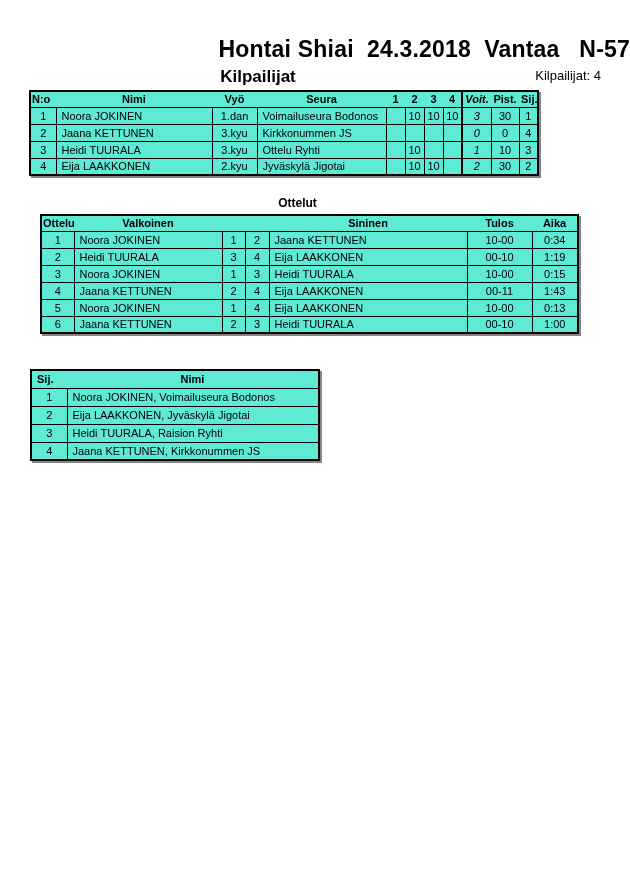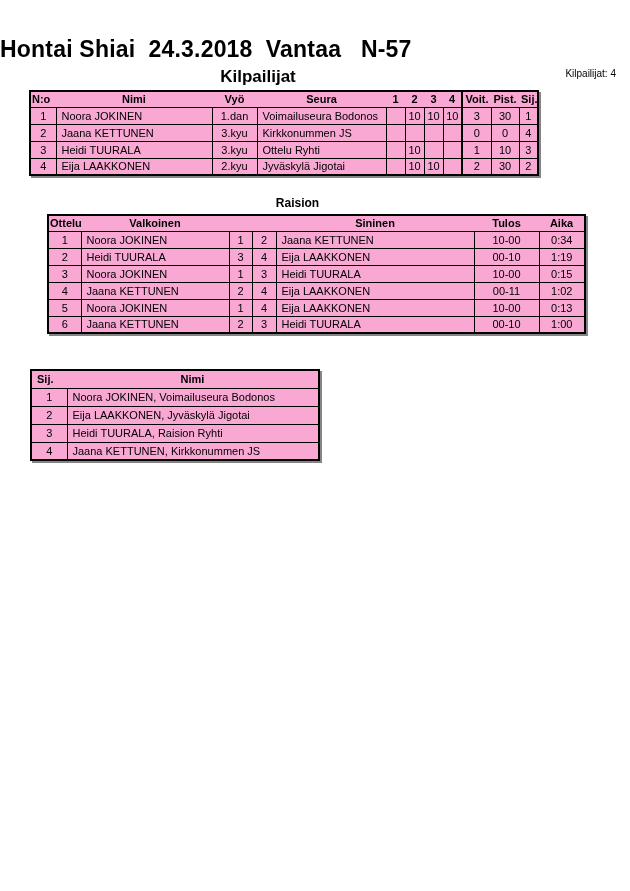--- a/index.html
+++ b/index.html
@@ -9,49 +9,49 @@
     background: #ffffff;
     font-family: "Liberation Sans", sans-serif;
     color: #000;
     position: relative;
     overflow: hidden;
   }
   .page { position: absolute; inset: 0; background: #fff; }
 
   .main-title {
     position: absolute; top: 36px; left: 0; width: 630px;
-    text-align: left;
+    text-align: right;
     font-size: 23px; font-weight: bold;
     white-space: pre;
     letter-spacing: 0.2px;
   }
   .sec-label {
     position: absolute;
     font-weight: bold;
     text-align: center;
   }
   #lbl-kilpailijat { top: 67px; left: 29px; width: 458px; font-size: 17px; }
   #lbl-ottelut    { top: 196px; left: 29px; width: 537px; font-size: 12px; }
   #lbl-tulokset   { top: 353px; left: 30px; width: 288px; font-size: 12px; }
   .note {
-    position: absolute; top: 68px; left: 392px; width: 224px;
-    text-align: right; font-size: 10px;
+    position: absolute; top: 68px; left: 377px; width: 224px;
+    text-align: right; font-size: 13px;
   }
 
   table {
     border-collapse: collapse;
     table-layout: fixed;
     position: absolute;
-    background: #f9a8d4;
+    background: #5eead4;
     border: 2px solid #000;
     box-shadow: 2px 2px 0 #858585;
     padding-left: 11px;
   }
   #table-kilpailijat { left: 29px; top: 90px;  width: 508px; }
-  #table-ottelut     { left: 47px; top: 214px; width: 537px; }
+  #table-ottelut     { left: 40px; top: 214px; width: 537px; }
   #table-tulokset    { left: 30px; top: 369px; width: 288px; }
 
   th, td {
     font-size: 11px;
     height: 17px;
     padding: 0 2px;
     overflow: hidden;
     white-space: nowrap;
     font-weight: normal;
   }
@@ -60,21 +60,21 @@
     border: 0 none;
     border-bottom: 1px solid #000;
     height: 16px;
   }
   td { border: 1px solid #000; }
   #table-tulokset th { height: 18px; }
   #table-tulokset td { height: 18px; }
 
   .tl { text-align: left; padding-left: 5px; }
   .tc { text-align: center; }
-  .thick-l { border-left: 2px solid #000 !important; }
+  .thick-l { border-left: 2px solid #000 !important; font-style: italic; }
 </style>
 </head>
 <body>
 
 <div class="page">
 
   <div class="main-title">Hontai Shiai  24.3.2018  Vantaa   N-57</div>
 
   <div class="sec-label" id="lbl-kilpailijat">Kilpailijat</div>
   <div class="note">Kilpailijat: 4</div>
@@ -155,21 +155,21 @@
       <td class="tc">10</td>
       <td class="tc">10</td>
       <td class="tc"></td>
       <td class="tc thick-l">2</td>
       <td class="tc">30</td>
       <td class="tc">2</td>
     </tr>
   </tbody>
     </table>
 
-  <div class="sec-label" id="lbl-ottelut">Raision</div>
+  <div class="sec-label" id="lbl-ottelut">Ottelut</div>
 
   <table id="table-ottelut">
     <colgroup>
       <col style="width:33px">
         <col style="width:148px">
         <col style="width:23px">
         <col style="width:24px">
       <col style="width:198px">
         <col style="width:65px">
         <col style="width:46px">
@@ -211,21 +211,21 @@
       <td class="tc">10-00</td>
       <td class="tc">0:15</td>
     </tr>
     <tr>
       <td class="tc">4</td>
       <td class="tl">Jaana KETTUNEN</td>
       <td class="tc">2</td>
       <td class="tc">4</td>
       <td class="tl">Eija LAAKKONEN</td>
       <td class="tc">00-11</td>
-      <td class="tc">1:02</td>
+      <td class="tc">1:43</td>
     </tr>
     <tr>
       <td class="tc">5</td>
       <td class="tl">Noora JOKINEN</td>
       <td class="tc">1</td>
       <td class="tc">4</td>
       <td class="tl">Eija LAAKKONEN</td>
       <td class="tc">10-00</td>
       <td class="tc">0:13</td>
     </tr>

